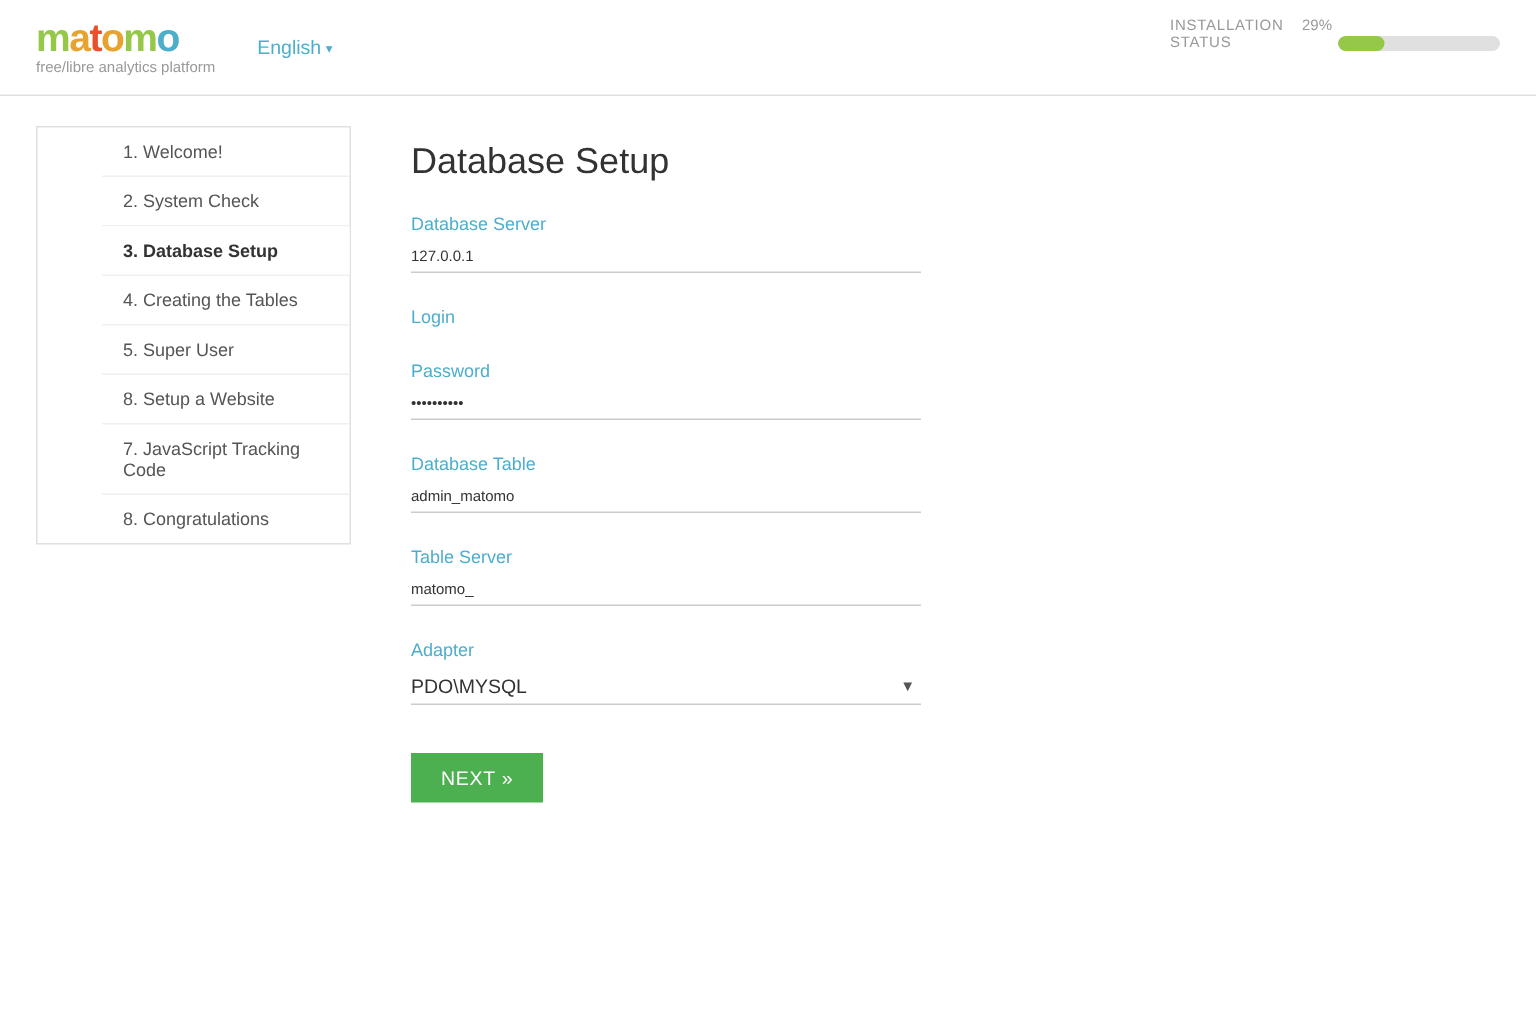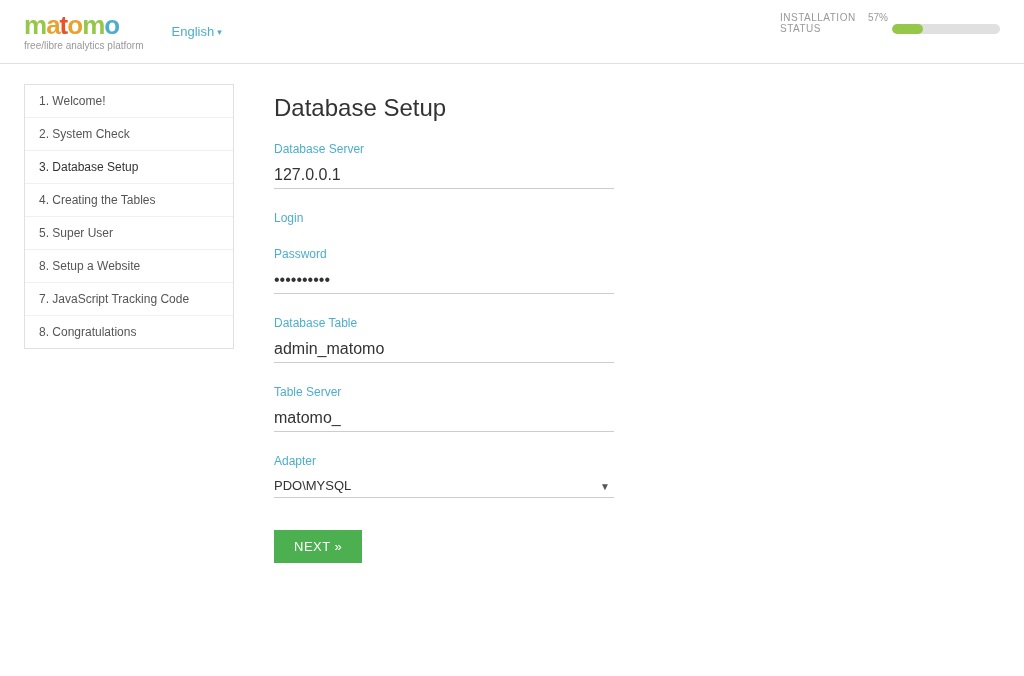--- a/index.html
+++ b/index.html
@@ -98,33 +98,34 @@
       gap: 20px;
     }
 
     
     .sidebar {
       width: 210px;
       flex-shrink: 0;
       border: 1px solid #e0e0e0;
       background: #fff;
       height: fit-content;
+      padding-left: 43px;
     }
     .sidebar-item {
       padding: 9px 14px;
       font-size: 12px;
       color: #555;
       border-bottom: 1px solid #f0f0f0;
       cursor: pointer;
     }
     .sidebar-item:last-child {
       border-bottom: none;
     }
     .sidebar-item.active {
-      font-weight: normal;
+      font-weight: bold;
       color: #333;
       background: #fff;
     }
 
     
     .content {
       flex: 1;
       padding: 10px 20px;
     }
     .page-title {
@@ -143,21 +144,21 @@
       font-size: 12px;
       color: #4daecc;
       margin-bottom: 6px;
       display: block;
     }
     .form-input {
       width: 100%;
       border: none;
       border-bottom: 1px solid #ccc;
       padding: 4px 0;
-      font-size: 16px;
+      font-size: 10px;
       color: #333;
       outline: none;
       background: transparent;
     }
 
     .form-select-wrapper {
       position: relative;
       width: 100%;
     }
     .form-select {
@@ -205,21 +206,21 @@
     </div>
     <div class="logo-tagline">free/libre analytics platform</div>
   </div>
   <div class="lang-selector">
     <span>English</span>
     <span class="chevron">▾</span>
   </div>
   <div class="install-status">
     <div class="install-status-top">
       <span class="install-status-label">INSTALLATION STATUS</span>
-      <span class="install-status-pct">57%</span>
+      <span class="install-status-pct">29%</span>
     </div>
     <div class="progress-bar-bg">
       <div class="progress-bar-fill" id="progress-fill" style="width: 29%;"></div>
     </div>
   </div>
 </div>
 
 <div class="main-layout">
 
   <nav class="sidebar" id="sidebar">

